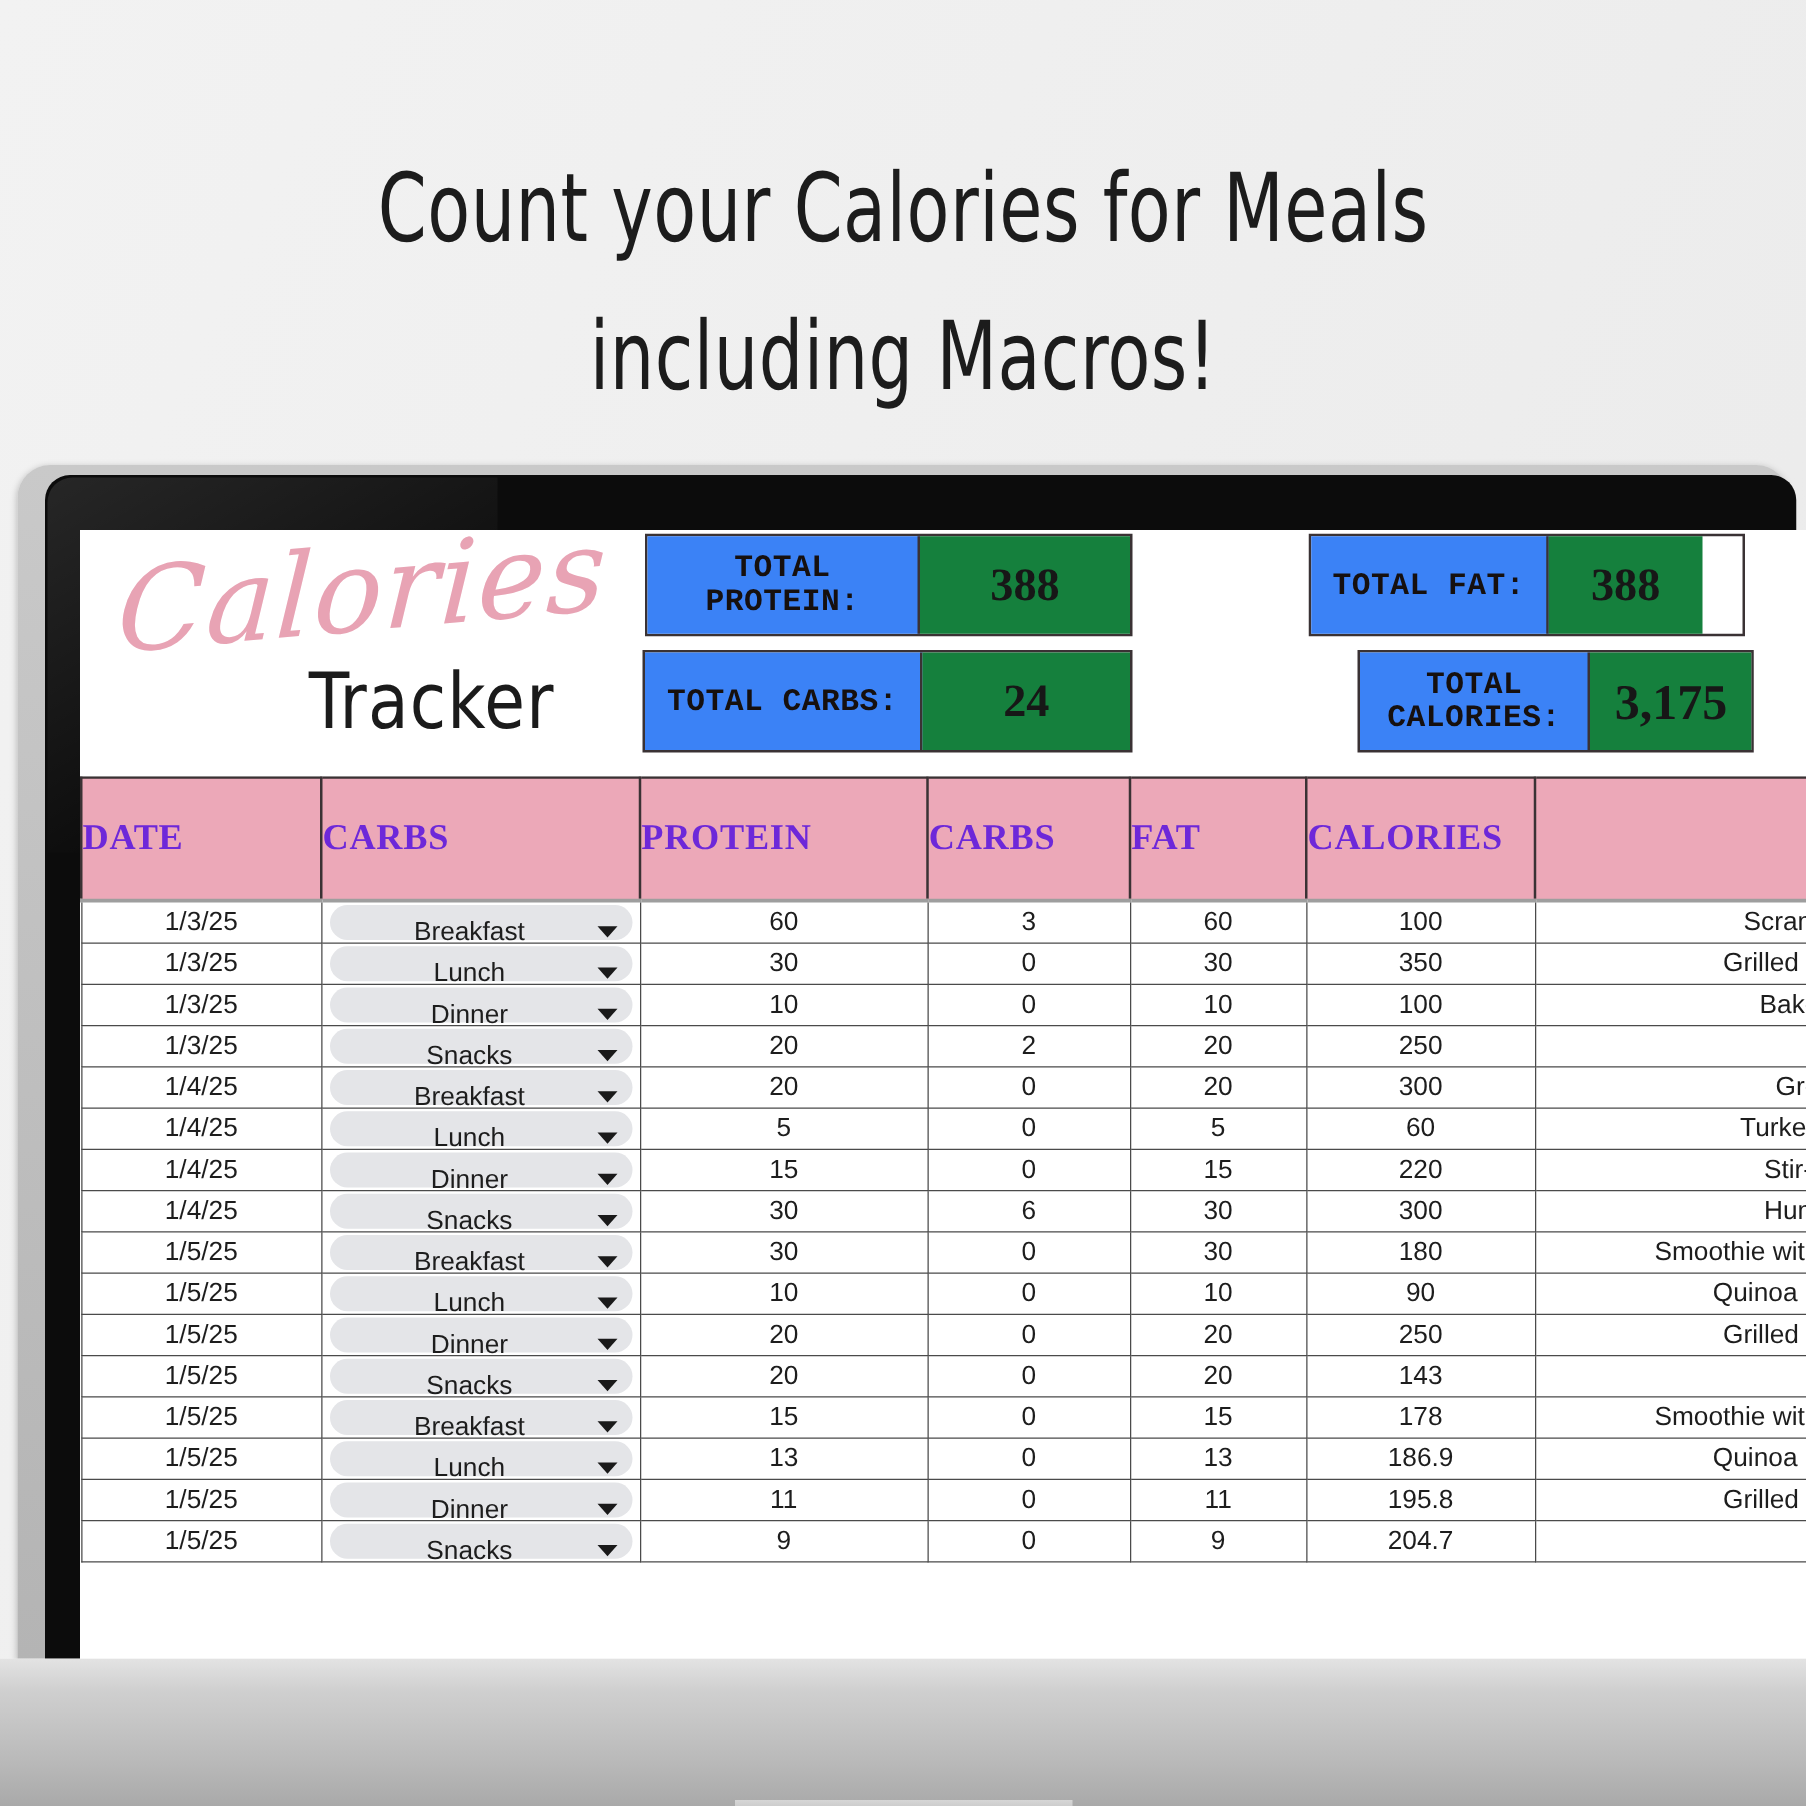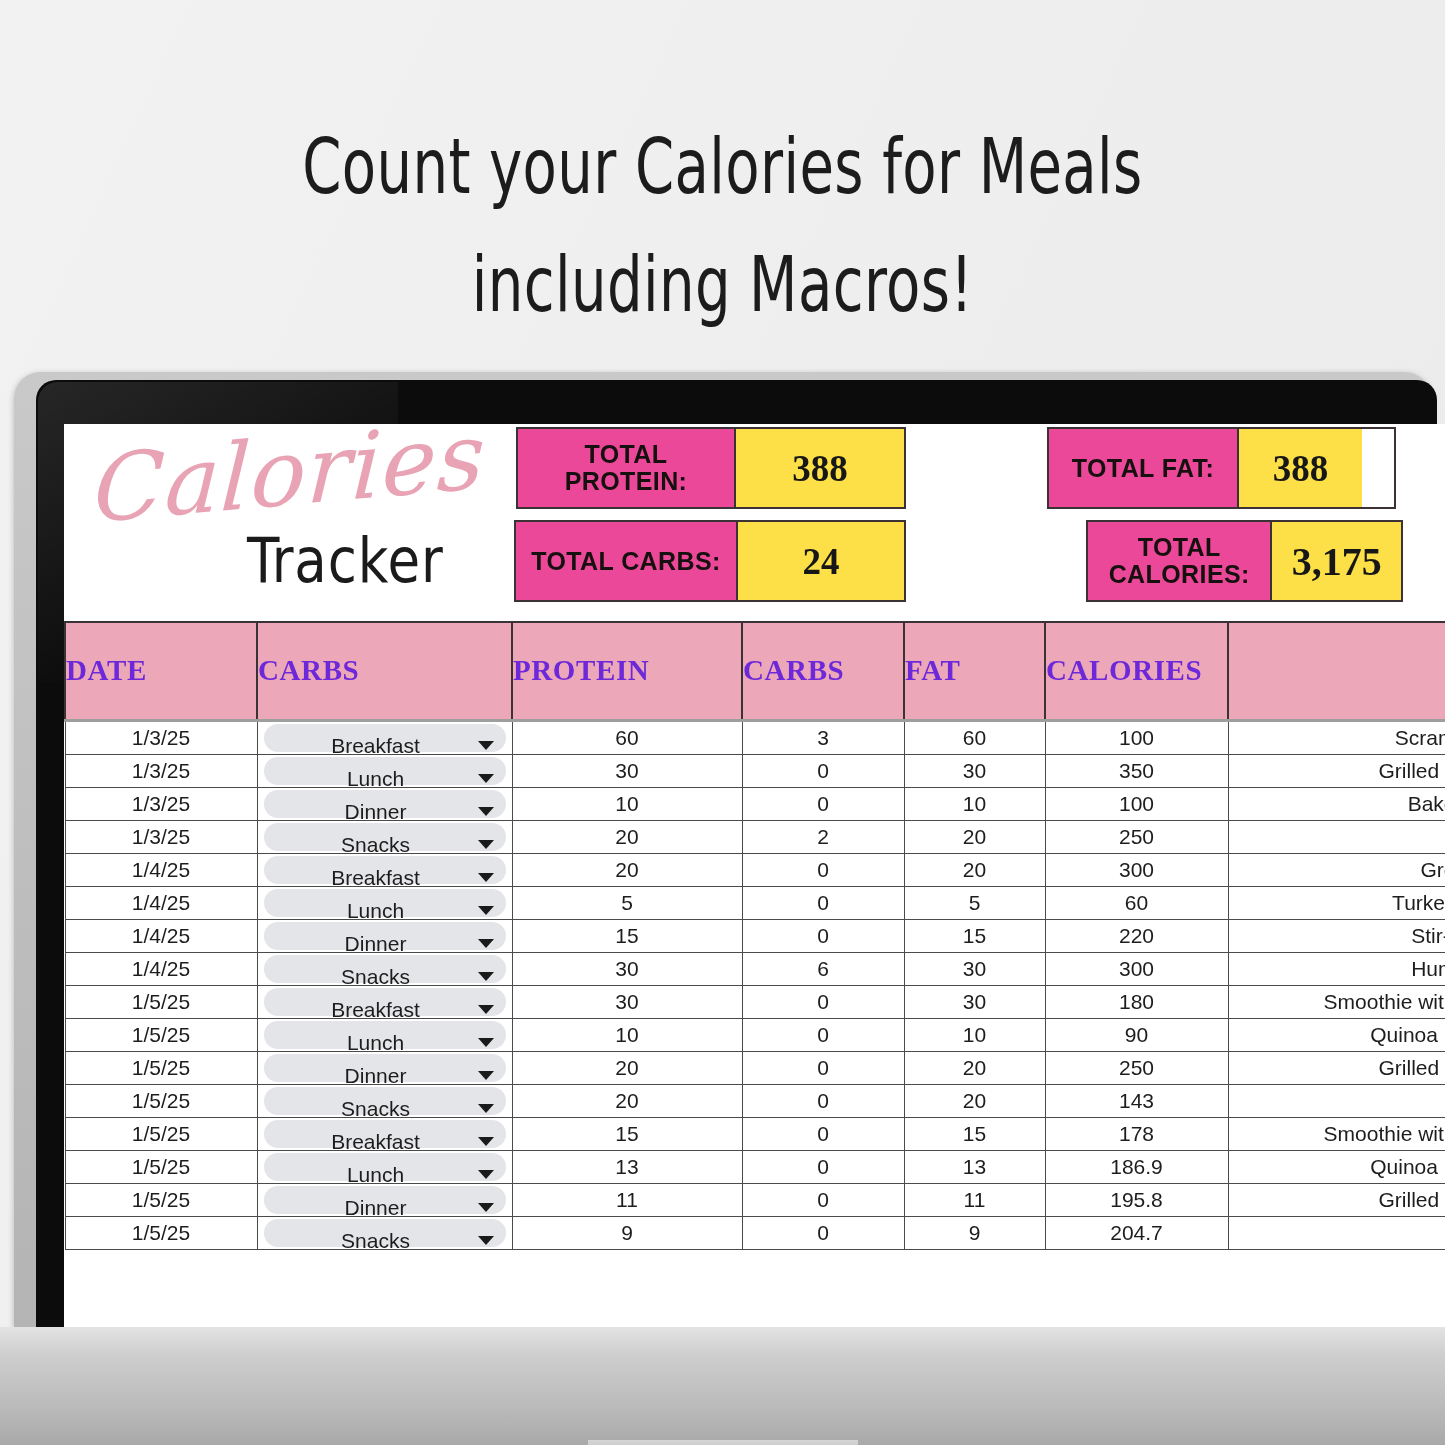--- a/index.html
+++ b/index.html
@@ -58,30 +58,30 @@
   }
   .logo-sub {
     position:absolute; left:150px; top:88px;
     font-family:"DejaVu Sans Condensed","Liberation Sans", sans-serif;
     font-weight:300; font-size:62px; color:#1b1b1b; letter-spacing:1px;
     transform:scaleX(.95); transform-origin:left top;
   }
 
   .kpi { position:absolute; display:flex; border:2px solid #3a3234; background:#fff; }
   .kpi .lab {
-    background:#ec4899; color:#16100f;
-    font-family:Liberation Sans, sans-serif; font-weight:700;
+    background:#3b82f6; color:#16100f;
+    font-family:Liberation Mono, monospace; font-weight:700;
     font-size:25px; line-height:1.08; letter-spacing:.4px;
     display:flex; align-items:center; justify-content:center; text-align:center;
     border-right:2px solid #3a3234; padding:0 10px;
   }
   .kpi .val {
     font-family:"Liberation Serif", serif; font-weight:700; font-size:37px;
     color:#171717; display:flex; align-items:center; justify-content:center;
-    background:#fde047;
+    background:#15803d;
   }
 
   #kpi-protein  { left:452px; top:3px;   width:390px; height:82px; }
   #kpi-protein  .lab { width:218px; } #kpi-protein  .val { width:168px; }
   #kpi-carbs    { left:450px; top:96px;  width:392px; height:82px; }
   #kpi-carbs    .lab { width:222px; } #kpi-carbs    .val { width:166px; }
   #kpi-fat      { left:983px; top:3px;   width:349px; height:82px; }
   #kpi-fat      .lab { width:190px; } #kpi-fat      .val { width:123px; }
   #kpi-calories { left:1022px; top:96px;  width:317px; height:82px; }
   #kpi-calories .lab { width:190px; } #kpi-calories .val { width:133px; font-size:40px; }

